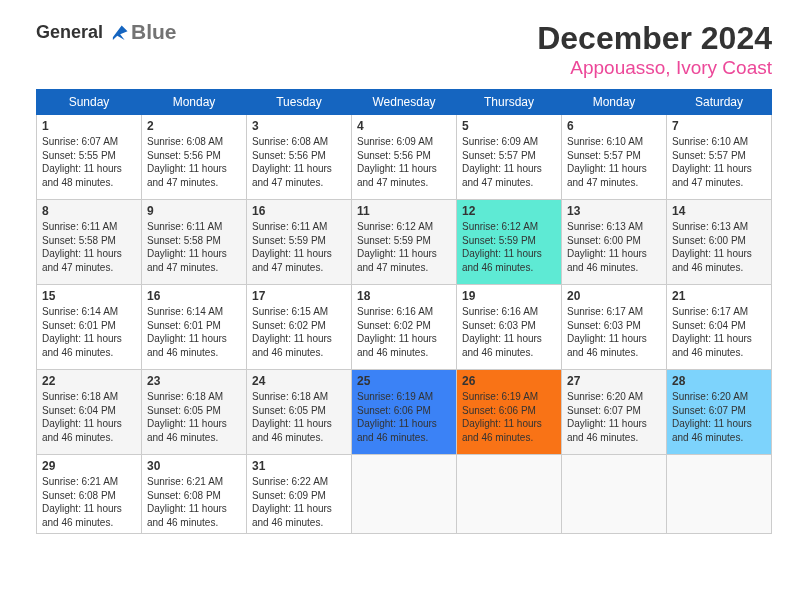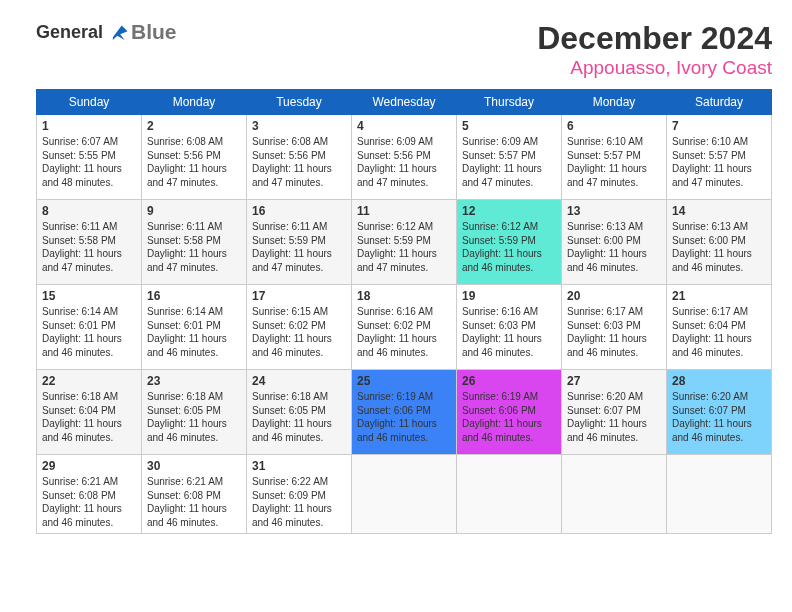--- a/index.html
+++ b/index.html
@@ -326,21 +326,21 @@
         </div>
       </td>
           <td style="background: #3b82f6;">
         <span class="day-num">25</span>
         <div class="day-info">
           Sunrise: 6:19 AM<br>
           Sunset: 6:06 PM<br>
           Daylight: 11 hours and 46 minutes.
         </div>
       </td>
-          <td style="background: #d946ef;">
+          <td style="background: #f97316;">
         <span class="day-num">26</span>
         <div class="day-info">
           Sunrise: 6:19 AM<br>
           Sunset: 6:06 PM<br>
           Daylight: 11 hours and 46 minutes.
         </div>
       </td>
           <td style="background: rgb(245, 245, 245);">
         <span class="day-num">27</span>
         <div class="day-info">

